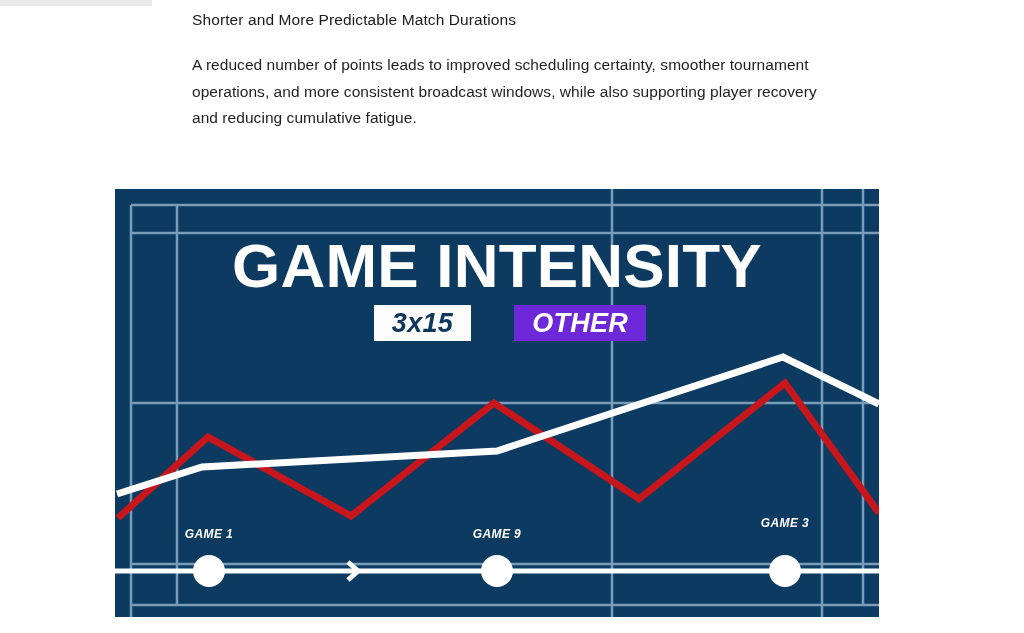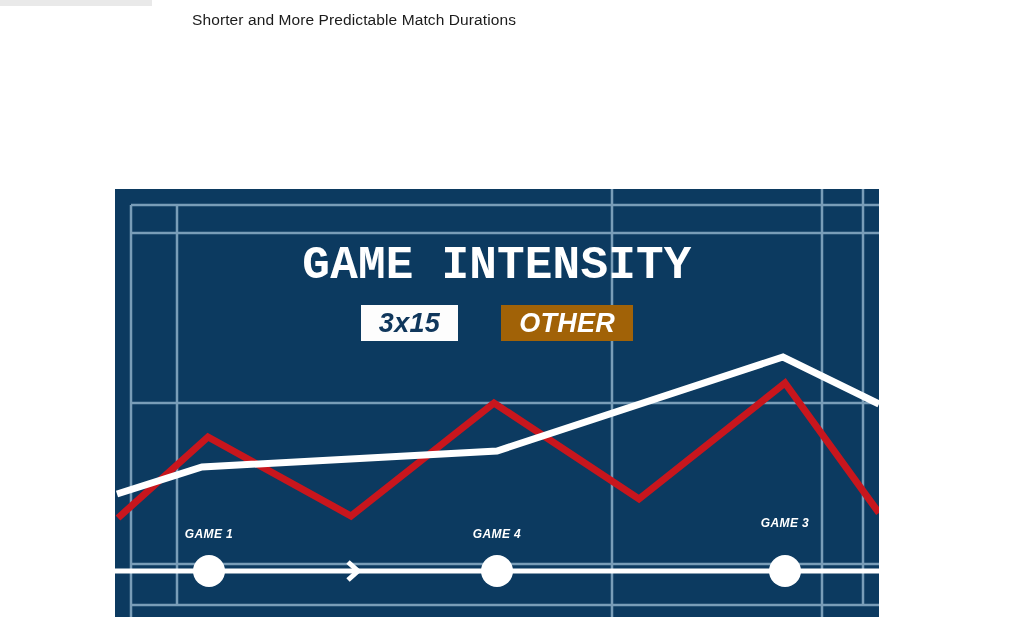--- a/index.html
+++ b/index.html
@@ -80,31 +80,31 @@
   }
 
   
   .headline {
     position: absolute;
     left: 0;
     top: 52px;
     width: 764px;
     text-align: center;
     color: #ffffff;
-    font-size: 46px;
+    font-size: 62px;
     font-weight: bold;
     letter-spacing: 0.2px;
     line-height: 50px;
-    font-family: Liberation Mono, monospace;
+    font-family: Liberation Sans, sans-serif;
     white-space: nowrap;
   }
 
   .legend-row {
     position: absolute;
-    left: 0;
+    left: 13px;
     top: 116px;
     width: 764px;
     display: flex;
     justify-content: center;
     align-items: flex-end;
     gap: 43px;
   }
   .badge {
     display: inline-block;
     font-style: italic;
@@ -116,21 +116,21 @@
     text-align: center;
     white-space: nowrap;
     letter-spacing: 0.3px;
   }
   .badge-light {
     background: #fdfdfd;
     color: #10375c;
     min-width: 60px;
   }
   .badge-accent {
-    background: #a16207;
+    background: #6d28d9;
     color: #ffffff;
     min-width: 85px;
   }
 
   
   .game-label {
     position: absolute;
     color: #ffffff;
     font-size: 12px;
     font-weight: bold;
@@ -151,20 +151,21 @@
 </style>
 </head>
 <body>
 
 <div id="page">
 
   <div class="page-edge-strip"></div>
 
   <div class="article">
     <h2 class="article-heading">Shorter and More Predictable Match Durations</h2>
+    <p class="article-para">A reduced number of points leads to improved scheduling certainty, smoother tournament operations, and more consistent broadcast windows, while also supporting player recovery and reducing cumulative fatigue.</p>
   </div>
 
   <div class="infographic">
 
     <svg class="court-svg" viewBox="0 0 764 428">
       <g stroke="#7fa3bd" stroke-width="2.5" fill="none" opacity="0.95">
 
         <line x1="16" y1="16" x2="16" y2="428"></line>
         <line x1="62" y1="16" x2="62" y2="416"></line>
         <line x1="497" y1="0" x2="497" y2="428"></line>
@@ -193,21 +194,21 @@
       <line x1="0" y1="382" x2="764" y2="382" stroke="#ffffff" stroke-width="5"></line>
 
       <polyline points="233,373 243,382 233,391" fill="none" stroke="#ffffff" stroke-width="5" stroke-linecap="butt" stroke-linejoin="miter"></polyline>
     </svg>
 
     <div>
       <span class="game-label" style="left:94px; top:337px;">GAME 1</span>
       <span class="game-dot" style="left:94px; top:382px;"></span>
     </div>
     <div>
-      <span class="game-label" style="left:382px; top:337px;">GAME 4</span>
+      <span class="game-label" style="left:382px; top:337px;">GAME 9</span>
       <span class="game-dot" style="left:382px; top:382px;"></span>
     </div>
     <div>
       <span class="game-label" style="left:670px; top:326px;">GAME 3</span>
       <span class="game-dot" style="left:670px; top:382px;"></span>
     </div>
 
   </div>
 </div>
 

